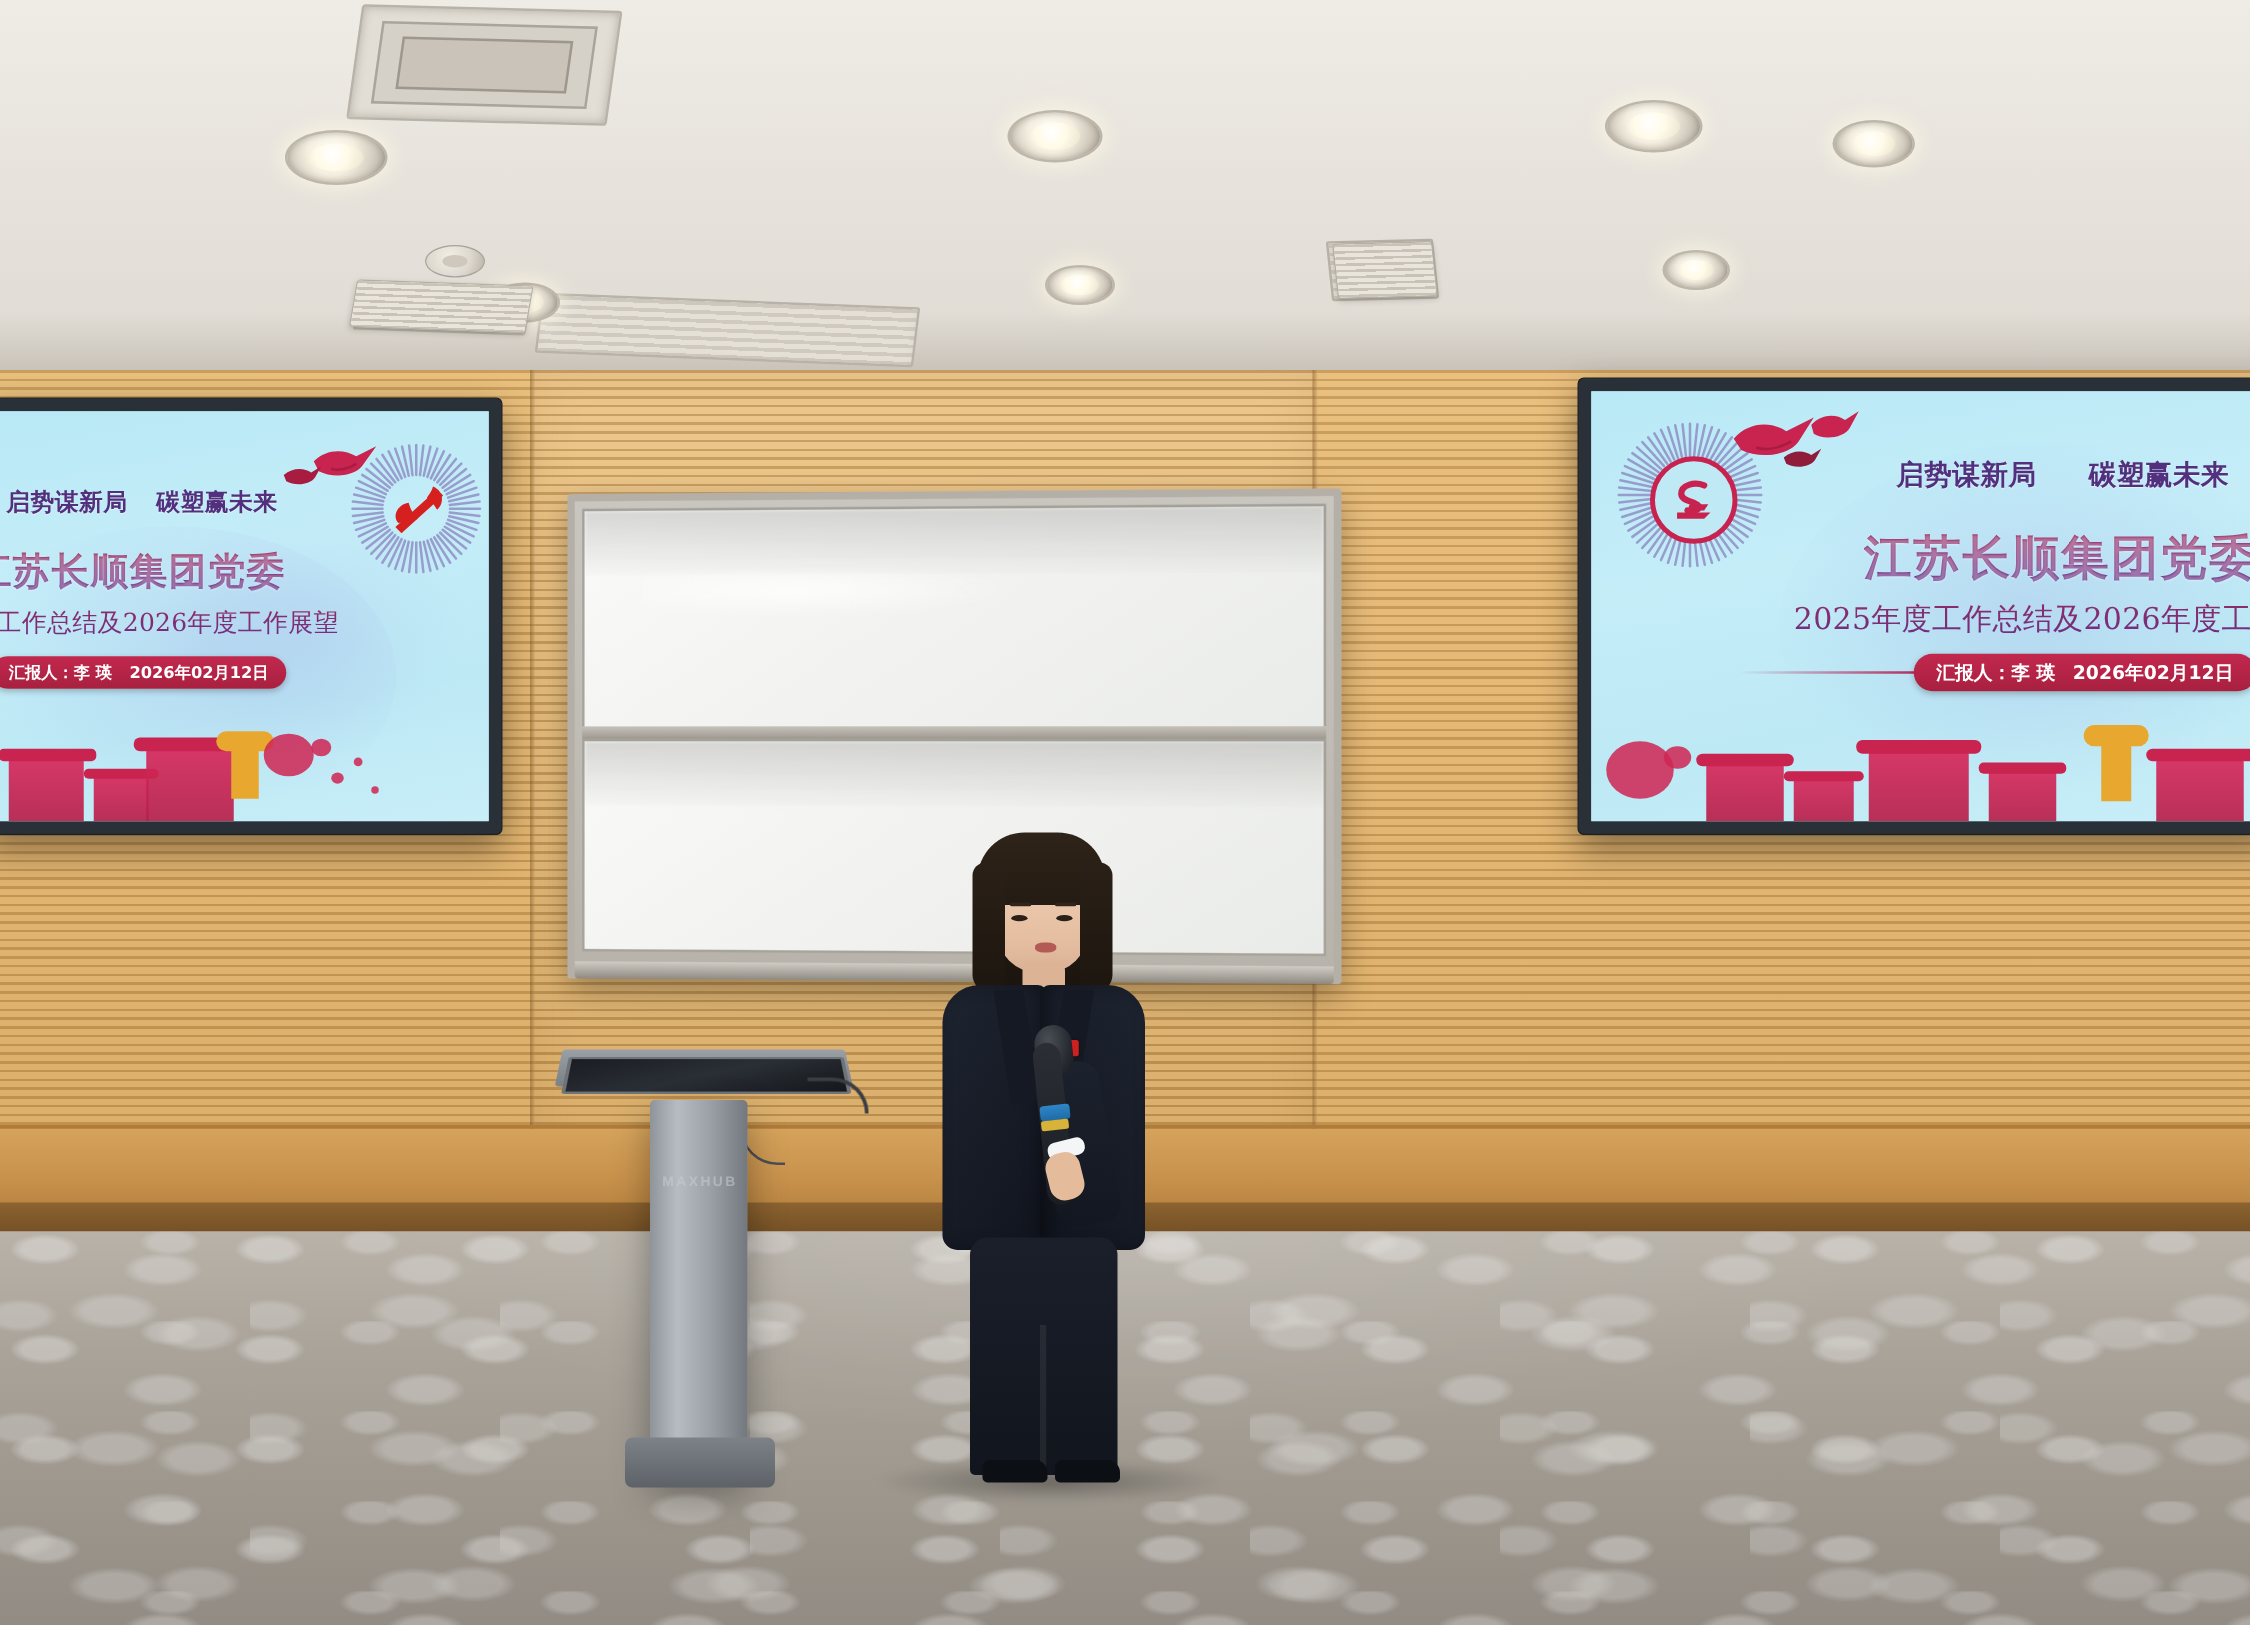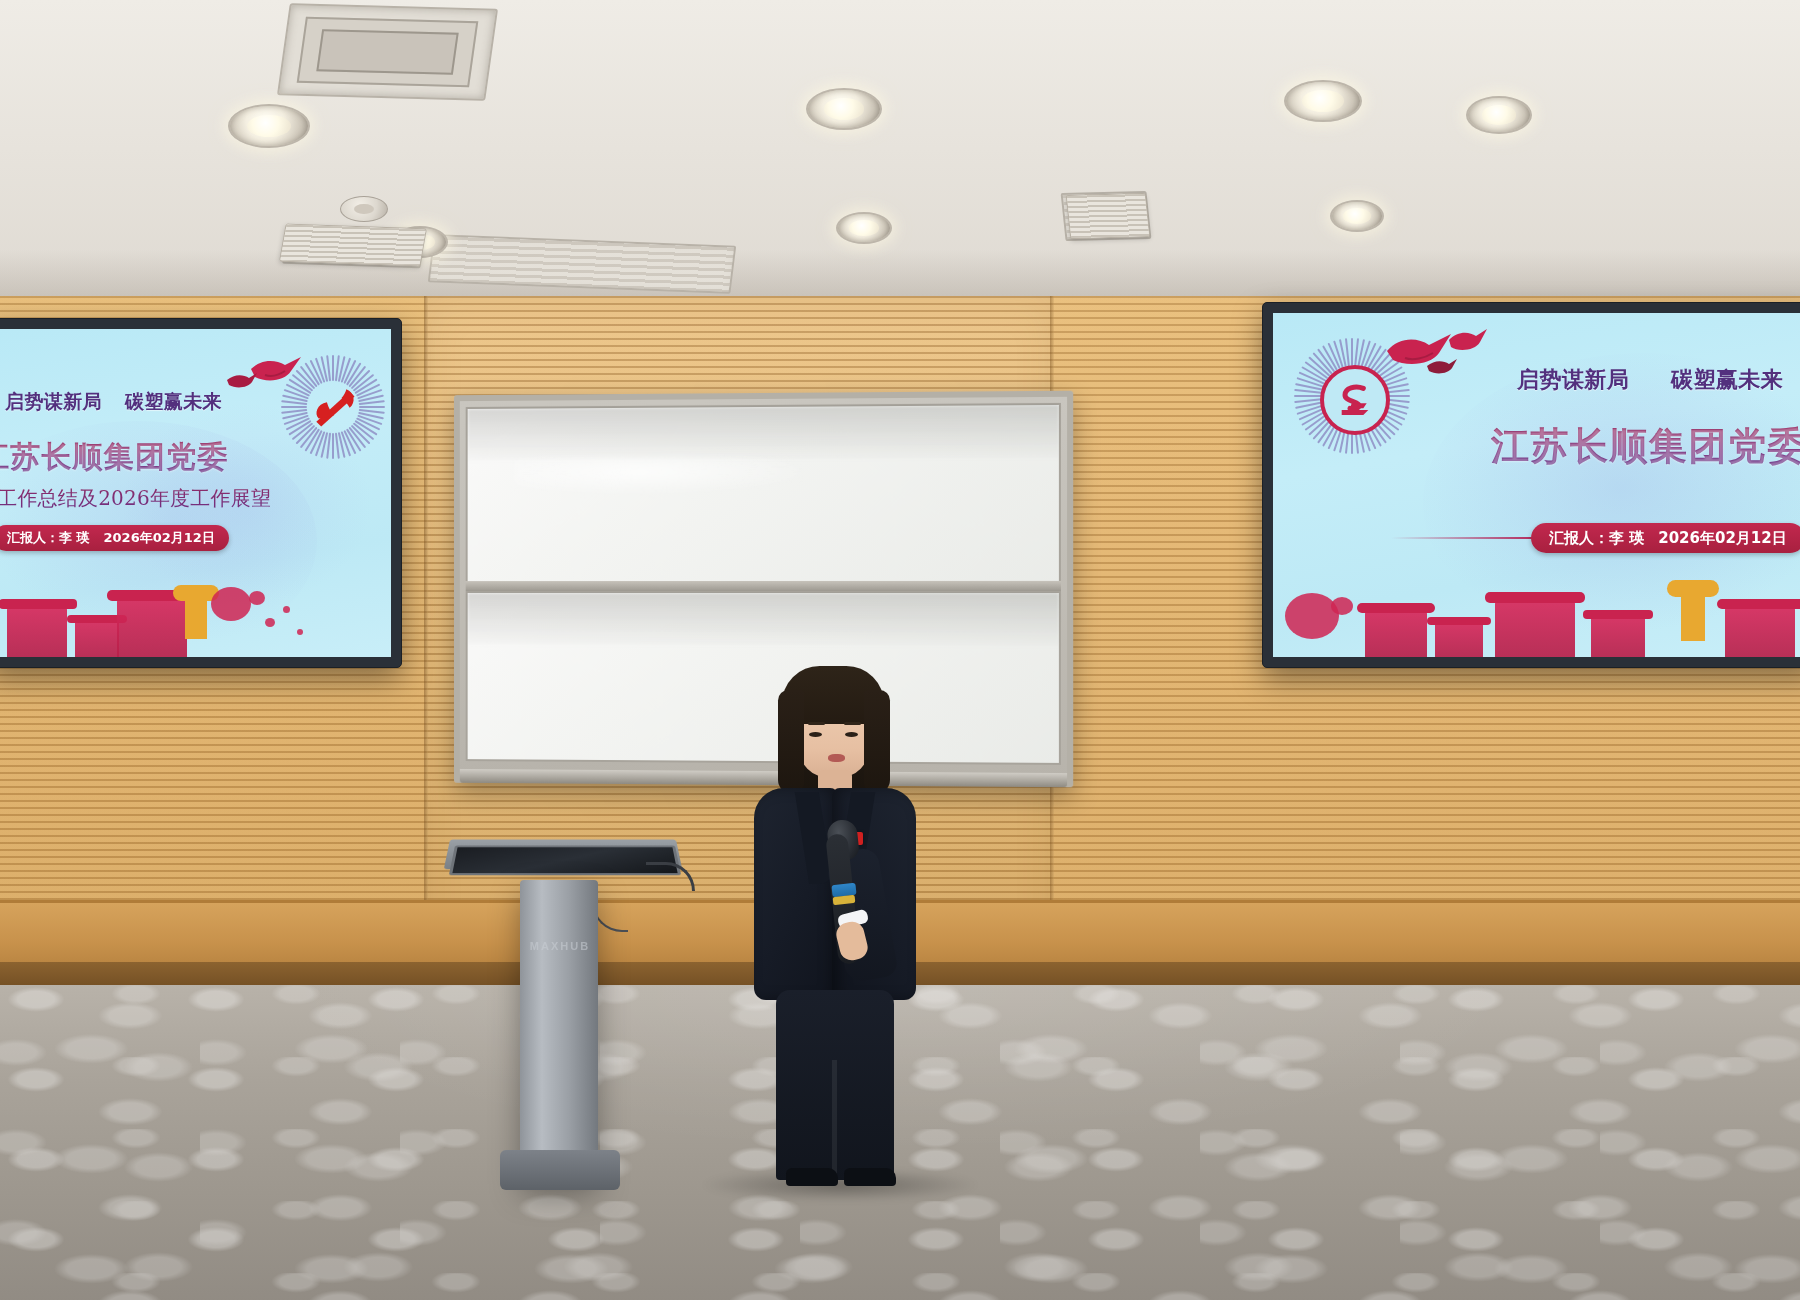--- a/index.html
+++ b/index.html
@@ -719,20 +719,21 @@
           <svg width="34" height="22" viewBox="0 0 34 22" aria-hidden="true">
             <path d="M2 9 C9 3 18 3 24 7 L32 2 L27 11 C23 17 11 18 4 14 Z" fill="#8e1c3a"></path>
           </svg>
         </div>
 
         <div class="slide-tagline" style="left:244px;top:52px;font-size:22px;">启势谋新局</div>
         <div class="slide-tagline" style="left:398px;top:52px;font-size:22px;">碳塑赢未来</div>
 
         <div class="slide-title" style="left:218px;top:108px;font-size:38px;">江苏长顺集团党委</div>
 
+        <div class="slide-subtitle" style="left:162px;top:166px;font-size:24px;">2025年度工作总结及2026年度工</div>
 
         <div class="pill-rule" style="left:118px;top:224px;width:146px;"></div>
         <div class="reporter-pill" style="left:258px;top:210px;height:30px;padding:0 18px;font-size:15px;">
           <span>汇报人：李 瑛</span>
           <span>2026年02月12日</span>
         </div>
 
         <div class="slide-deco">
           <div class="splash" style="left:12px;bottom:18px;width:54px;height:46px;"></div>
           <div class="splash" style="left:58px;bottom:42px;width:22px;height:18px;"></div>

